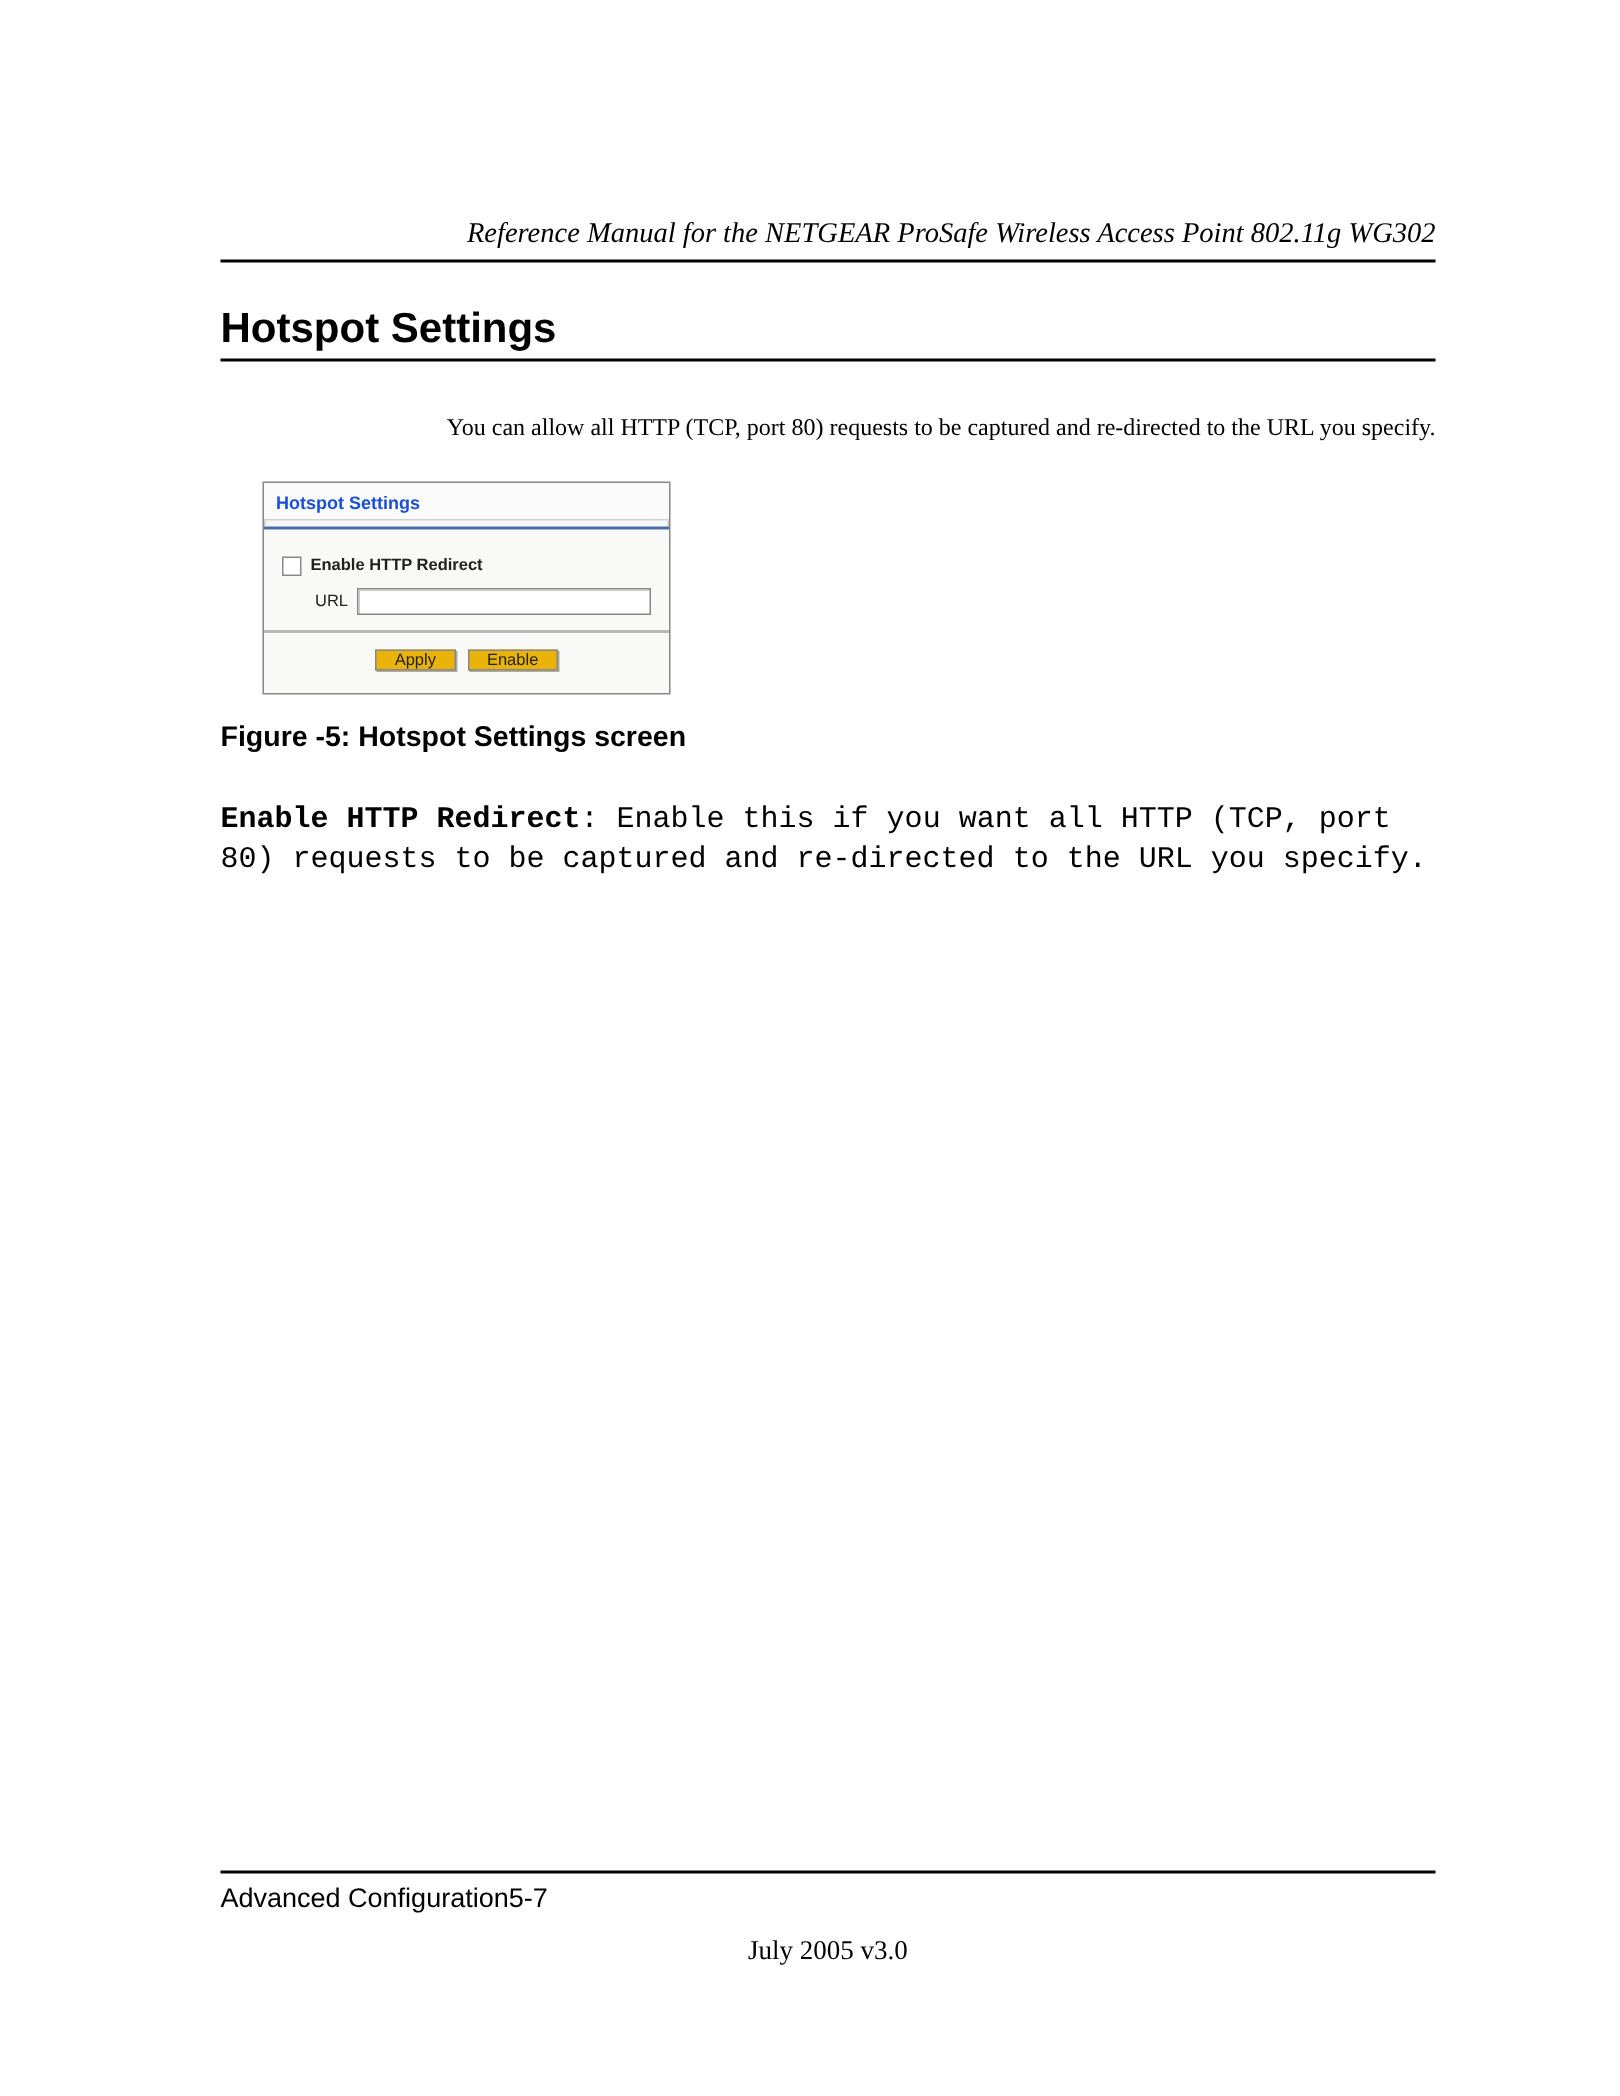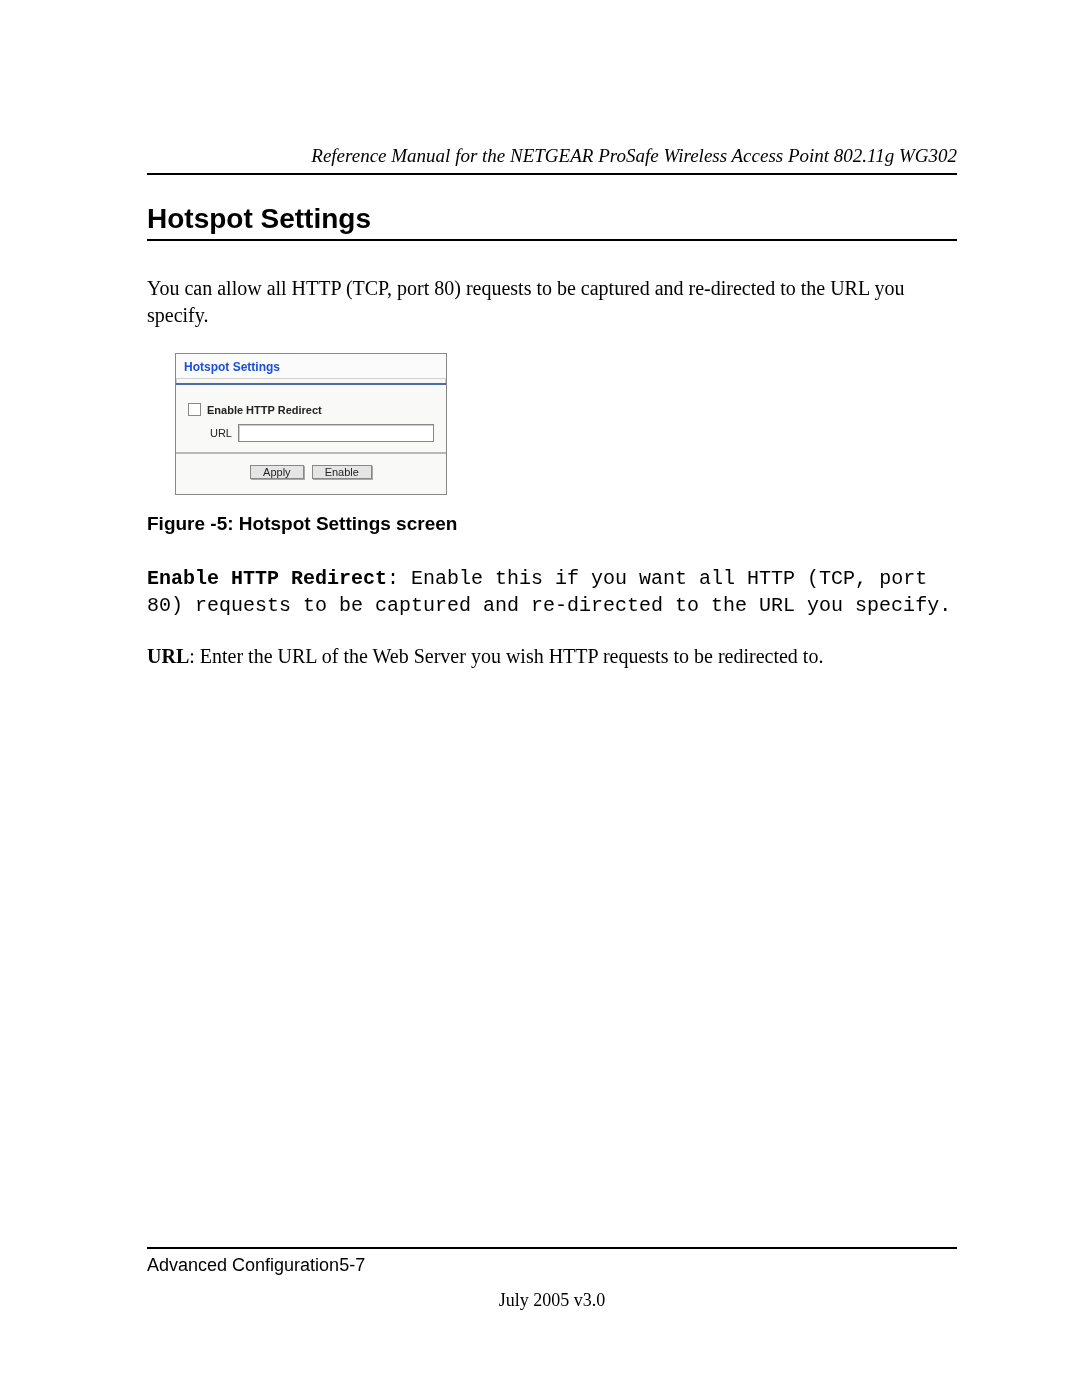--- a/index.html
+++ b/index.html
@@ -26,23 +26,24 @@
   }
   .section-title {
     font-family: Arial, Helvetica, sans-serif;
     font-weight: bold;
     font-size: 28px;
     margin-top: 28px;
     padding-bottom: 4px;
     border-bottom: 2px solid #000;
   }
   .body-text {
-    font-size: 20px;
+    font-size: 16px;
     line-height: 1.35;
     margin-top: 34px;
+    text-align: right;
   }
   .figure-wrap {
     margin-top: 24px;
     margin-left: 28px;
   }
   .screenshot {
     width: 270px;
     border: 1px solid #888;
     background: #f7f7f5;
     box-shadow: 0 0 0 1px #ccc inset;
@@ -102,21 +103,21 @@
   }
   .ss-buttons {
     text-align: center;
     padding-bottom: 6px;
   }
   .ss-btn {
     display: inline-block;
     font-family: Arial, Helvetica, sans-serif;
     font-size: 11px;
     padding: 0 12px;
-    background: #e5e5e5;
+    background: #eab308;
     border: 1px solid #888;
     box-shadow: 1px 1px 0 #aaa;
     margin: 0 2px;
     color: #222;
   }
   .fig-caption {
     font-family: Arial, Helvetica, sans-serif;
     font-weight: bold;
     font-size: 19px;
     margin-top: 18px;
@@ -186,23 +187,20 @@
       </div>
     </div>
 
     <div class="fig-caption">Figure -5:  Hotspot Settings screen</div>
   </div>
 
   <div class="para">
     <b>Enable HTTP Redirect</b><span>: Enable this if you want all HTTP (TCP, port 80) requests to be captured and re-directed to the URL you specify.</span>
   </div>
 
-  <div class="para2">
-    <b>URL</b><span>: Enter the URL of the Web Server you wish HTTP requests to be redirected to.</span>
-  </div>
 
   <div class="footer">
     <div class="footer-rule">
       <span>Advanced Configuration</span>
       <span>5-7</span>
     </div>
     <div class="footer-version">July 2005 v3.0</div>
   </div>
 
 </div>

